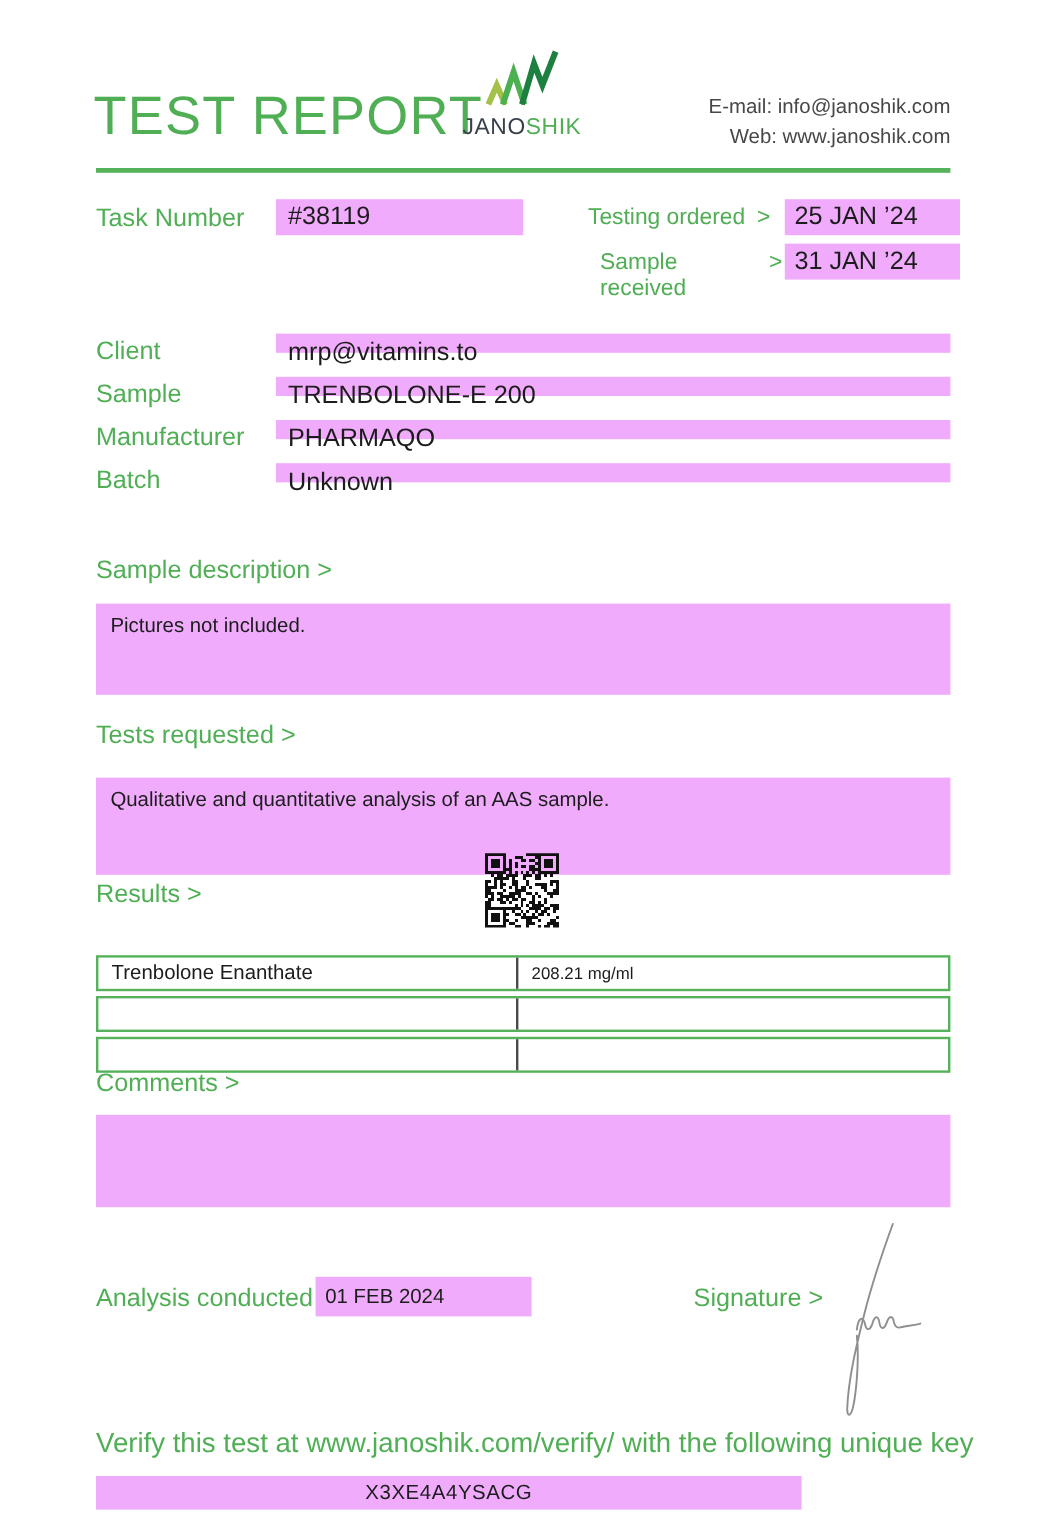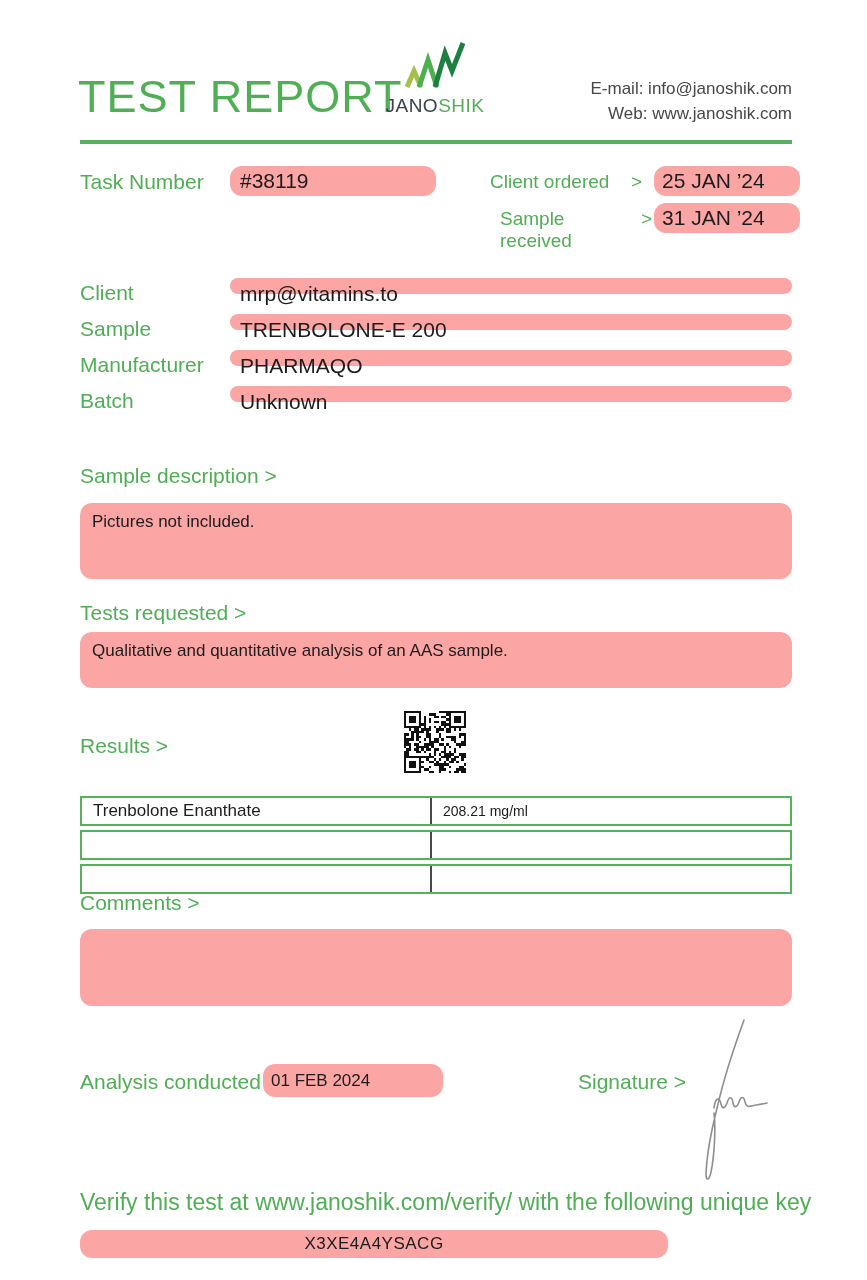--- a/index.html
+++ b/index.html
@@ -9,21 +9,21 @@
   
   .title{position:absolute;left:78px;top:74px;font-size:45px;letter-spacing:1px;color:#50ae55;font-weight:400;line-height:1;}
   .logo{position:absolute;left:366px;top:40px;width:138px;text-align:center;}
   .logo .word{font-size:19px;font-weight:400;letter-spacing:.5px;margin-top:1px;}
   .logo .jano{color:#39424c;}
   .logo .shik{color:#50ae55;}
   .contact{position:absolute;left:492px;top:76px;width:300px;text-align:right;font-size:17px;line-height:25px;color:#474747;}
   .rule{position:absolute;left:80px;top:140px;width:712px;height:4px;background:#55b25a;}
 
   .green{color:#50ae55;}
-  .graybox{background:#fca5a5;border-radius:12px;}
+  .graybox{background:#f0abfc;}
 
   
   .task-label{position:absolute;left:80px;top:170px;font-size:21px;}
   .task-box{position:absolute;left:230px;top:166px;width:196px;height:30px;line-height:30px;padding-left:10px;font-size:21px;font-weight:500;}
   .date-label{position:absolute;left:490px;width:152px;font-size:19px;display:flex;justify-content:space-between;}
   .date-box{position:absolute;left:654px;width:138px;height:30px;line-height:30px;padding-left:8px;font-size:21px;font-weight:500;}
 
   
   .detail-row{position:absolute;left:80px;width:712px;height:31px;}
   .detail-row .lbl{position:absolute;left:0;top:3px;font-size:21px;}
@@ -73,21 +73,21 @@
     <div>E-mail: info@janoshik.com</div>
     <div>Web: www.janoshik.com</div>
   </div>
 
   <div class="rule"></div>
 
   <div class="task-label green">Task Number</div>
   <div class="task-box graybox">#38119</div>
 
   <div class="date-label green" style="top:171px;">
-    <span>Client ordered</span>
+    <span>Testing ordered</span>
     <span>&gt;</span>
   </div>
   <div class="date-box graybox" style="top:166px;">25 JAN ’24</div>
 
   <div class="date-label green" style="top:208px;margin-left:10px;">
     <span>Sample received</span>
     <span>&gt;</span>
   </div>
   <div class="date-box graybox" style="top:203px;">31 JAN ’24</div>
 
@@ -105,21 +105,21 @@
   </div>
   <div class="detail-row" style="top:386px;">
     <span class="lbl green">Batch</span>
     <span class="bar graybox">Unknown</span>
   </div>
 
   <div class="sec-title green" style="top:464px;">Sample description &gt;</div>
   <div class="sec-box graybox" style="top:503px;height:76px;">Pictures not included.</div>
 
   <div class="sec-title green" style="top:601px;">Tests requested &gt;</div>
-  <div class="sec-box graybox" style="top:632px;height:56px;">Qualitative and quantitative analysis of an AAS sample.</div>
+  <div class="sec-box graybox" style="top:648px;height:81px;">Qualitative and quantitative analysis of an AAS sample.</div>
 
   <div class="qr">
     <svg viewBox="0 0 25 25" shape-rendering="crispEdges" fill="#111">
         <g id="qr-g">
           <rect x="0" y="0" width="1" height="1"></rect>
           <rect x="1" y="0" width="1" height="1"></rect>
           <rect x="2" y="0" width="1" height="1"></rect>
           <rect x="3" y="0" width="1" height="1"></rect>
           <rect x="4" y="0" width="1" height="1"></rect>
           <rect x="5" y="0" width="1" height="1"></rect>

